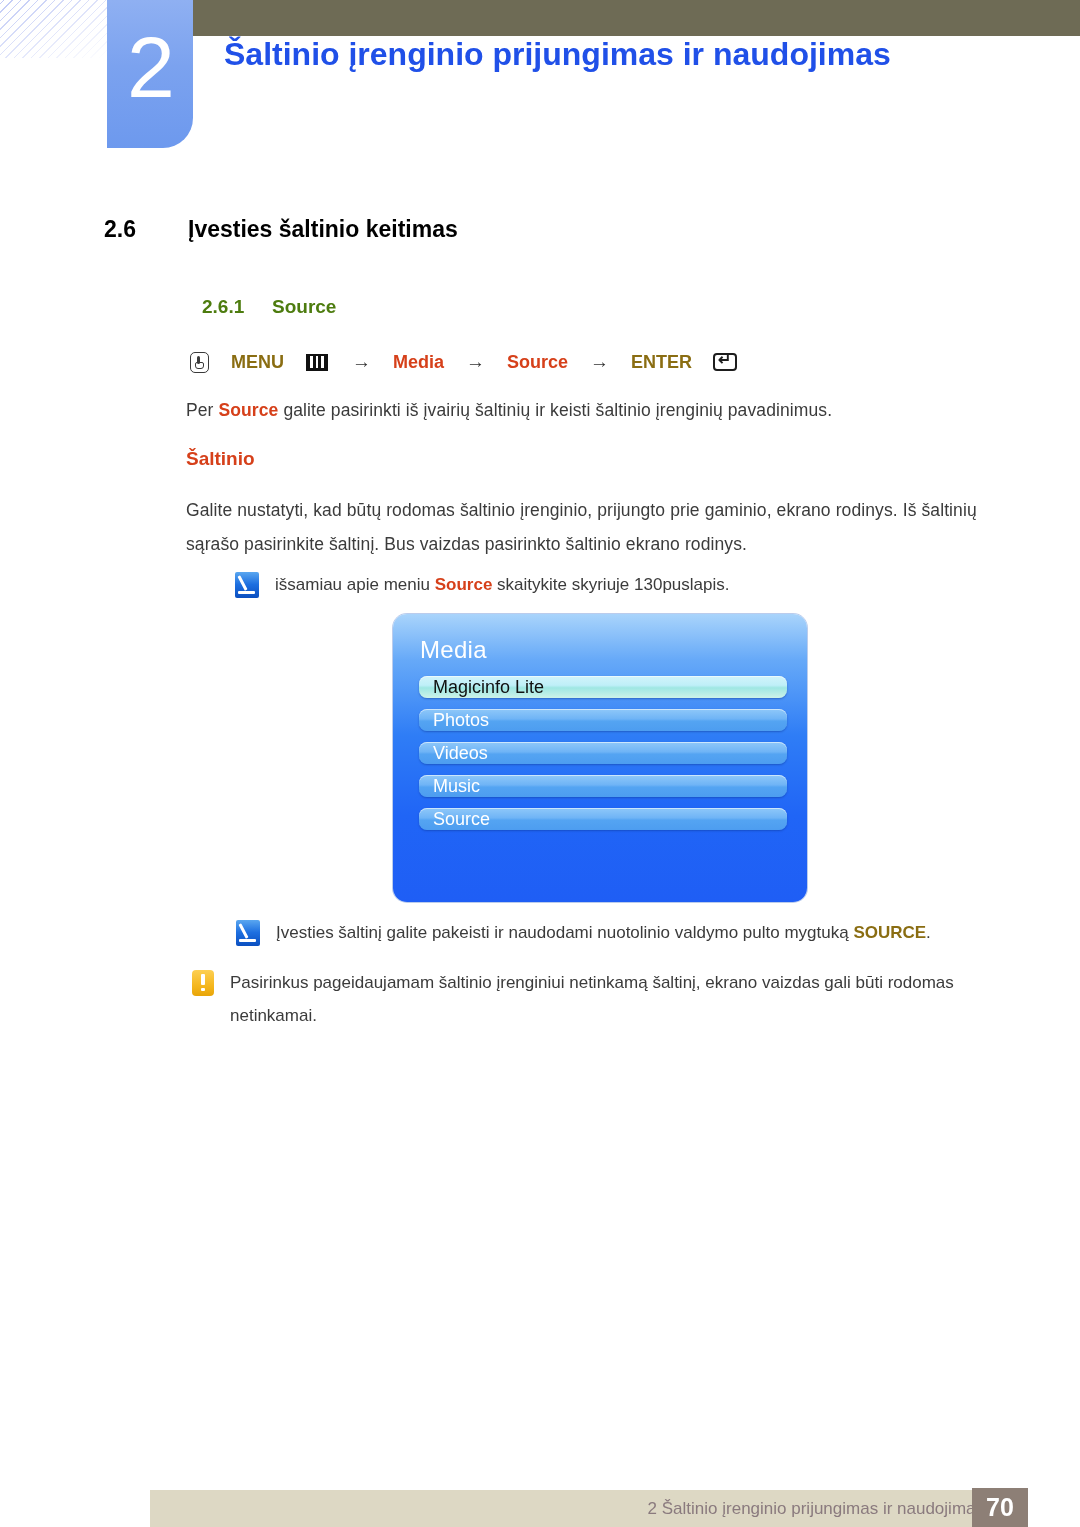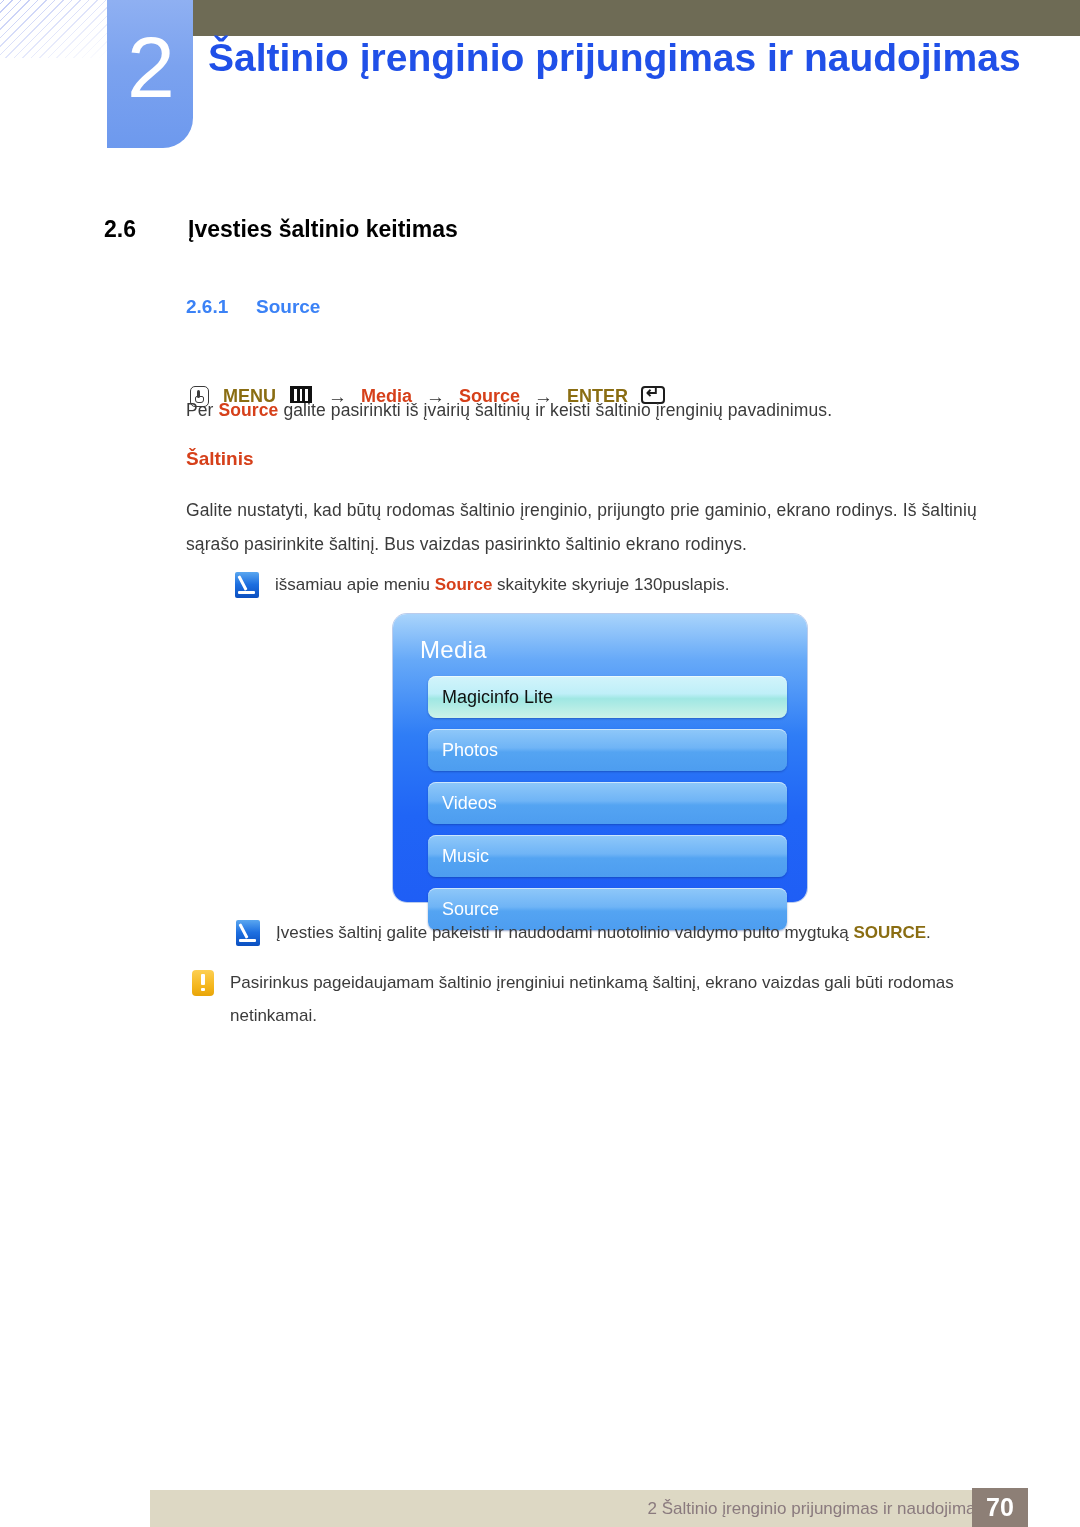--- a/index.html
+++ b/index.html
@@ -46,58 +46,57 @@
     font-size: 86px;
     font-weight: 400;
     line-height: 1;
     text-align: center;
     padding-top: 24px;
     box-sizing: border-box;
     letter-spacing: -2px;
   }
   .chapter-title {
     position: absolute;
-    left: 208px; top: 36px;
-    font-size: 39px;
+    left: 224px; top: 36px;
+    font-size: 32px;
     font-weight: bold;
     color: #2050e8;
     white-space: nowrap;
   }
 
   
   .h2 {
     position: absolute;
     left: 104px; top: 216px;
     font-size: 23px;
     font-weight: bold;
     color: #000000;
     white-space: nowrap;
   }
   .h2 .num { display: inline-block; width: 84px; }
   .h3 {
     position: absolute;
-    left: 186px; top: 296px;
+    left: 202px; top: 296px;
     font-size: 19px;
     font-weight: bold;
-    color: #3b82f6;
+    color: #4d7c0f;
     white-space: nowrap;
   }
   .h3 .num { display: inline-block; width: 70px; }
 
   
   .menu-path {
     position: absolute;
     left: 190px; top: 351px;
     font-size: 18px;
     font-weight: bold;
     white-space: nowrap;
     display: flex;
-    align-items: flex-start;
-    gap: 12px;
-    margin-top: 35px;
+    align-items: center;
+    gap: 20px;
   }
   .hand-icon {
     display: inline-block;
     width: 19px; height: 21px;
     border: 1.6px solid #3a3a3a;
     border-radius: 5px;
     position: relative;
     box-sizing: border-box;
     margin-right: 2px;
   }
@@ -251,23 +250,23 @@
     box-shadow: 0 0 0 1px rgba(60,110,200,0.35);
   }
   .osd-title {
     color: #ffffff;
     font-size: 24px;
     font-weight: normal;
     margin: 4px 0 12px 7px;
     letter-spacing: 0.3px;
   }
   .osd-item {
-    height: 42px;
+    height: 22px;
     border-radius: 8px;
-    margin: 0 0 11px 15px;
+    margin: 0 0 11px 6px;
     display: flex;
     align-items: center;
     padding-left: 14px;
     font-size: 18px;
     color: #ffffff;
     background: linear-gradient(to bottom, #8fc8f9 0%, #6fb4f6 45%, #54a4f2 55%, #4d9df0 100%);
     box-shadow: inset 0 1px 0 rgba(255,255,255,0.55), 0 1px 2px rgba(10,50,140,0.45);
     box-sizing: border-box;
   }
   .osd-item.selected {
@@ -332,21 +331,21 @@
   <span class="redtext">Source</span>
   <span class="arrow">→</span>
   <span class="gold">ENTER</span>
   <span class="enter-glyph"></span>
 </div>
 
 <div class="para" style="left:186px; top:393px; width:800px;">
   <span>Per </span><b class="src">Source</b><span> galite pasirinkti iš įvairių šaltinių ir keisti šaltinio įrenginių pavadinimus.</span>
 </div>
 
-<div class="subhead">Šaltinis</div>
+<div class="subhead">Šaltinio</div>
 
 <div class="para" style="left:186px; top:493px; width:805px;">Galite nustatyti, kad būtų rodomas šaltinio įrenginio, prijungto prie gaminio, ekrano rodinys. Iš šaltinių sąrašo pasirinkite šaltinį. Bus vaizdas pasirinkto šaltinio ekrano rodinys.</div>
 
 <div class="note" style="left:192px; top:568px; width:800px;margin-left:43px;">
   <span class="note-icon-pen"></span>
   <span class="note-text"><span>išsamiau apie meniu </span><span class="src">Source</span><span> skaitykite skyriuje 130puslapis.</span></span>
 </div>
 
 <div class="osd">
   <div class="osd-title">Media</div>

